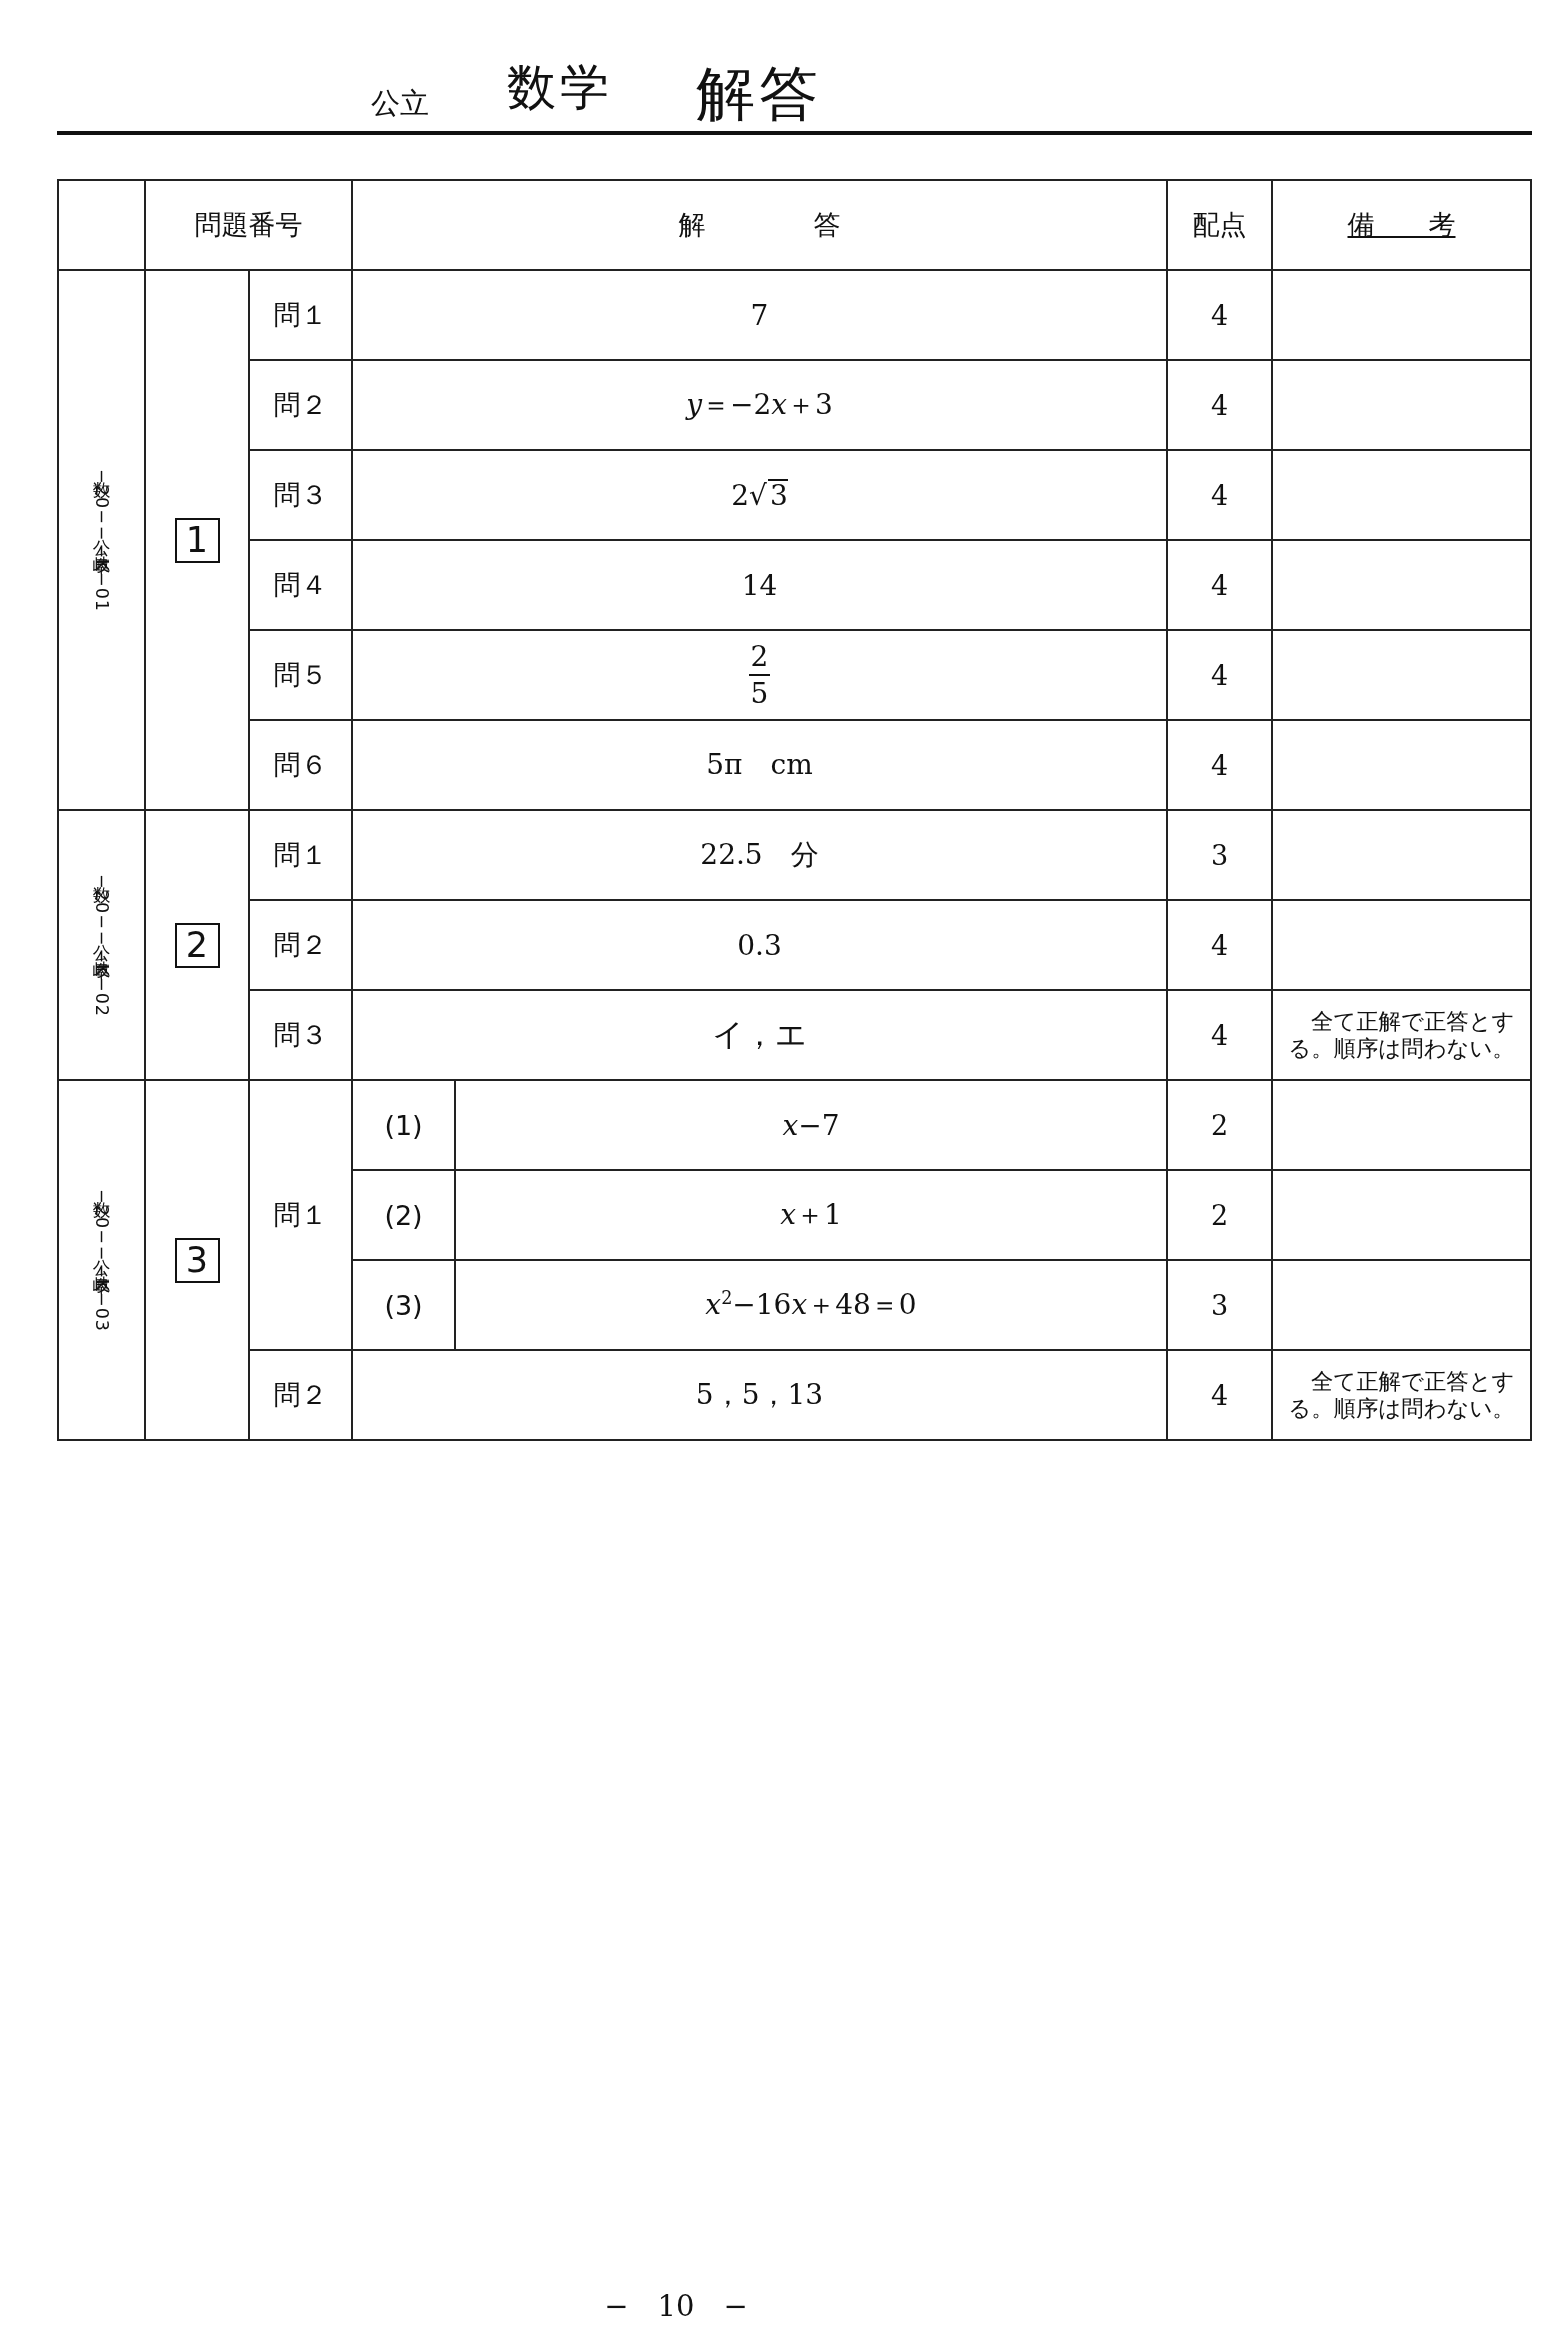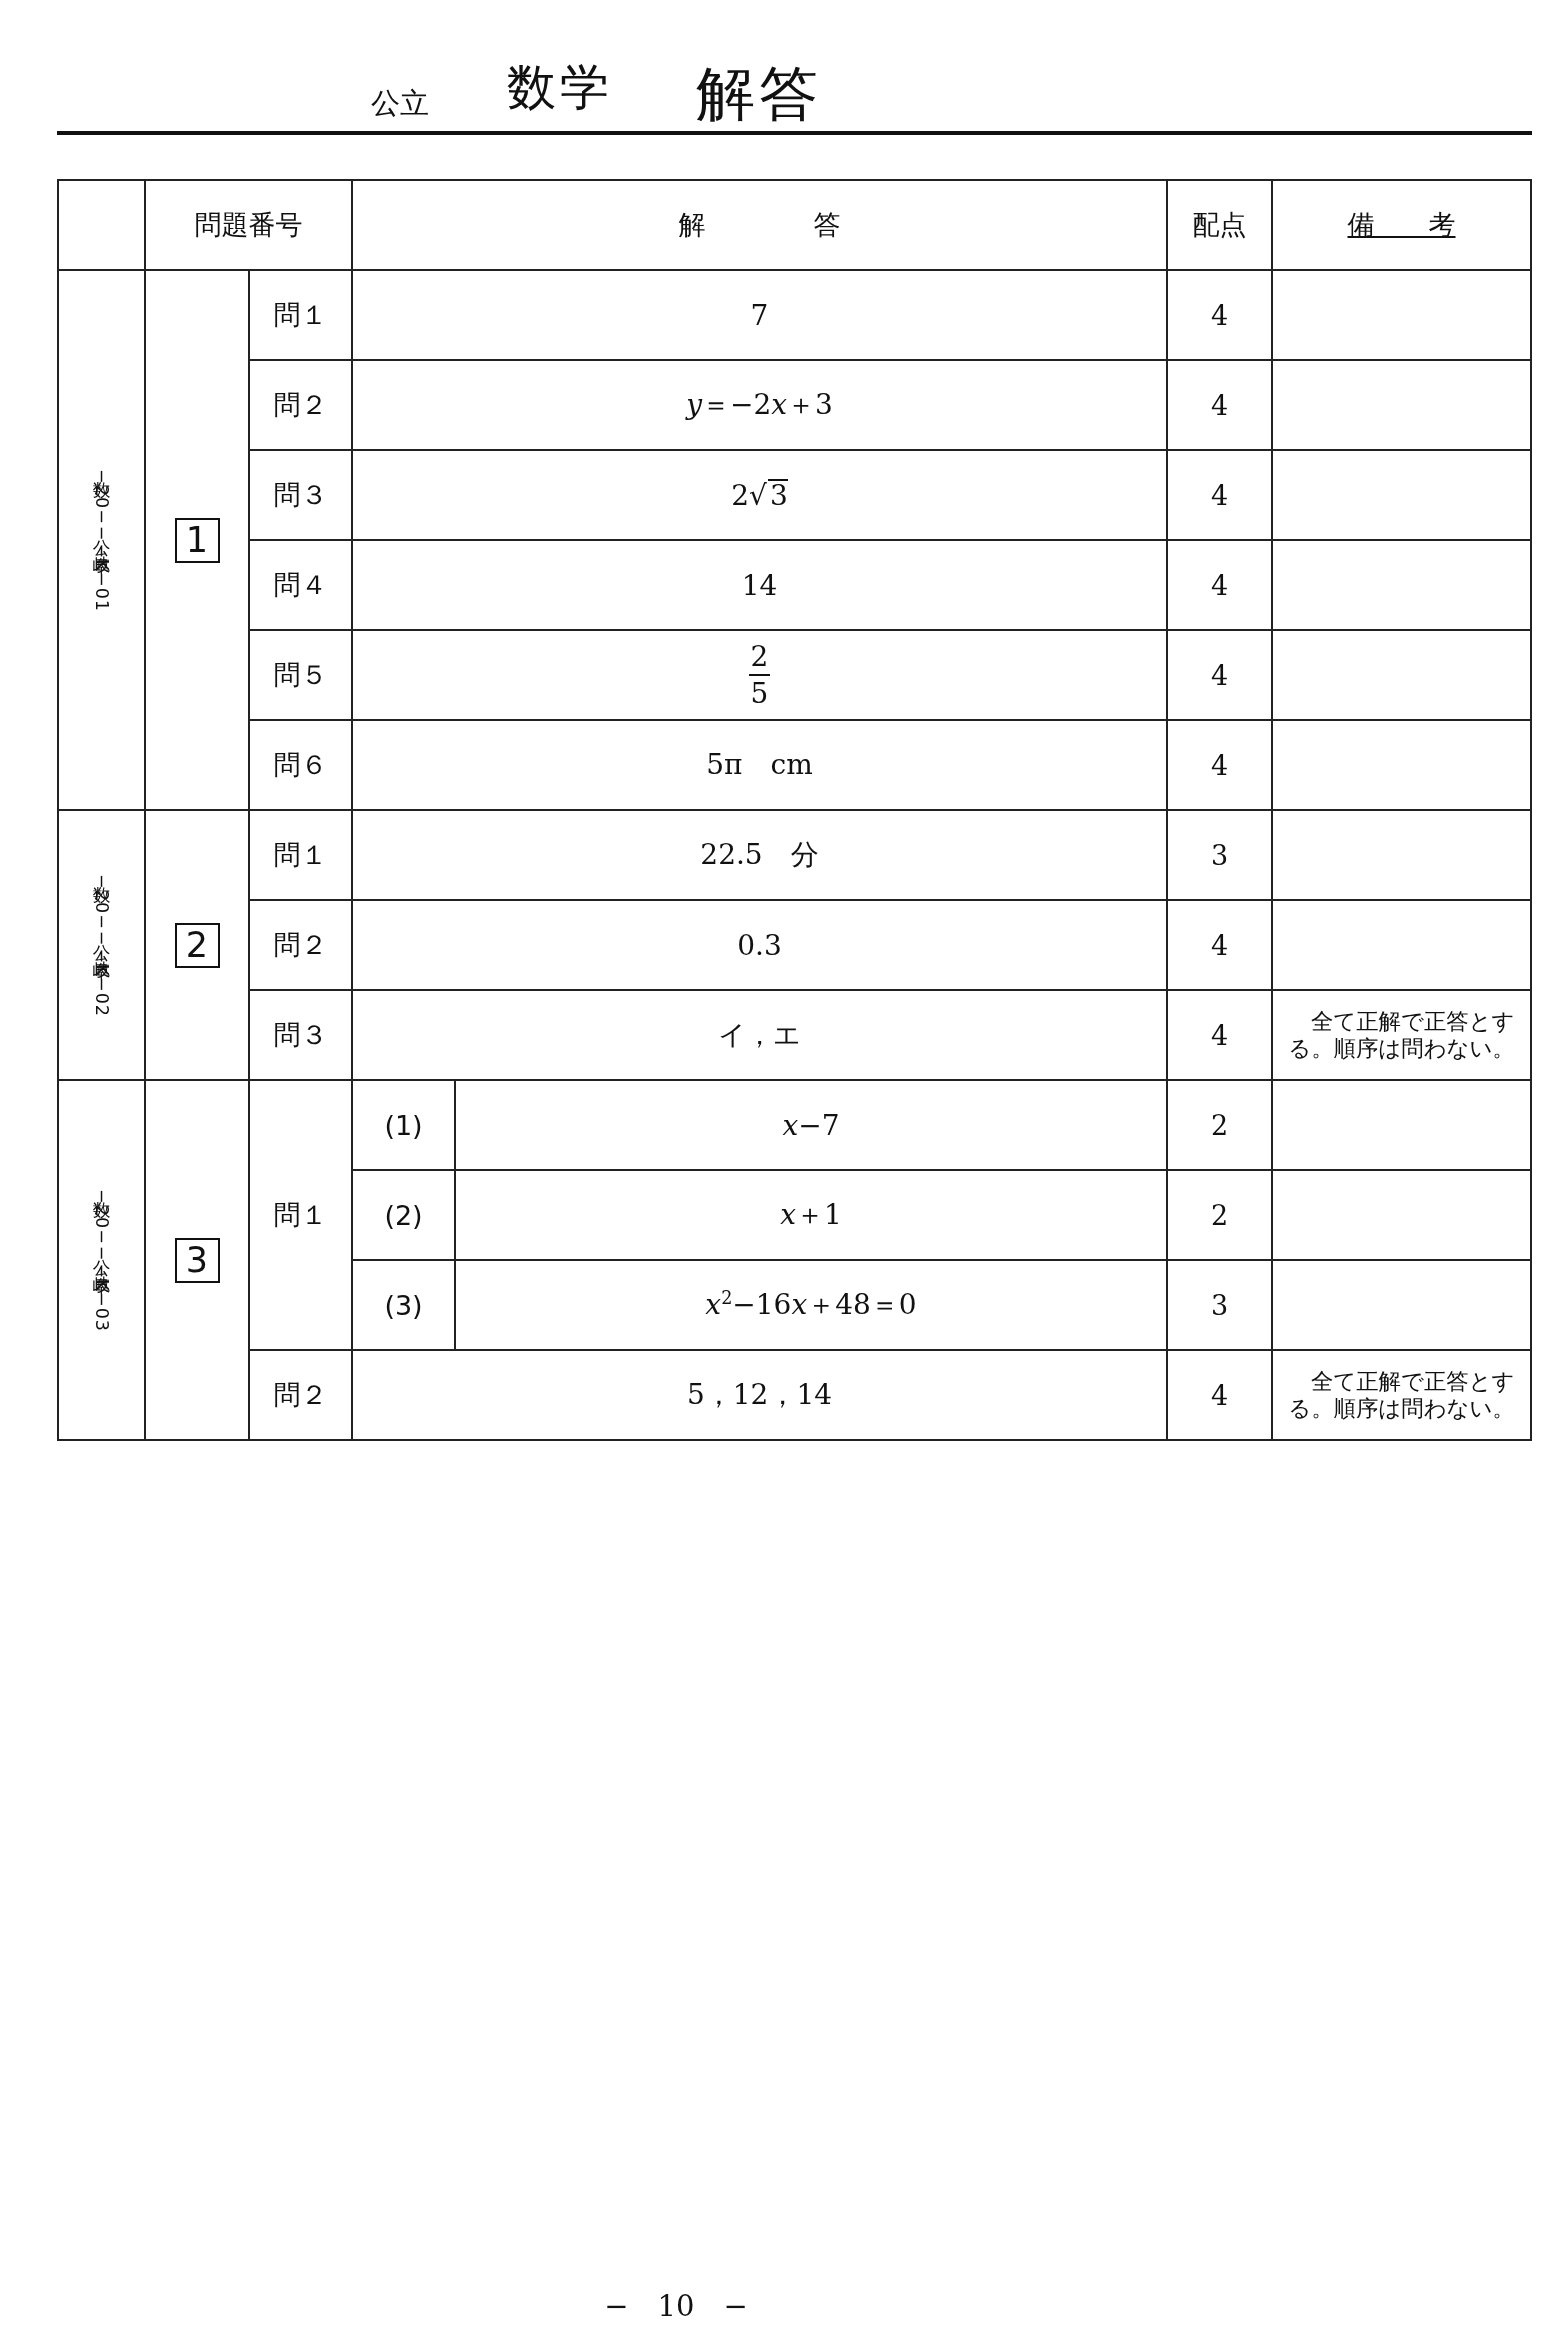--- a/index.html
+++ b/index.html
@@ -109,21 +109,21 @@
     <td class="note"></td>
   </tr>
   <tr>
     <td class="q">問２</td>
     <td colspan="2" class="math">0.3</td>
     <td class="pts">4</td>
     <td class="note"></td>
   </tr>
   <tr>
     <td class="q">問３</td>
-    <td colspan="2" style="font-size:27px;">イ，エ</td>
+    <td colspan="2" style="font-size:31px;">イ，エ</td>
     <td class="pts">4</td>
     <td class="note" style="white-space:pre-wrap;">　全て正解で正答とする。順序は問わない。</td>
   </tr>
 
   <tr>
     <td rowspan="4">
           <div class="vlabel">数−20−公−岐阜−K−03</div>
         </td>
     <td rowspan="4"><span class="boxnum">3</span></td>
     <td rowspan="3" class="q">問１</td>
@@ -139,21 +139,21 @@
     <td class="note"></td>
   </tr>
   <tr>
     <td class="q">(3)</td>
     <td class="math"><i>x</i><sup style="font-size:17.6px;">2</sup>−16<i>x</i>＋48＝0</td>
     <td class="pts">3</td>
     <td class="note"></td>
   </tr>
   <tr>
     <td class="q">問２</td>
-    <td colspan="2" class="math">5，12，14</td>
+    <td colspan="2" class="math">5，5，13</td>
     <td class="pts">4</td>
     <td class="note" style="white-space:pre-wrap;">　全て正解で正答とする。順序は問わない。</td>
   </tr>
 </tbody>
   </table>
 
 <div class="pageno">−　10　−</div>
 
 
 </body></html>

